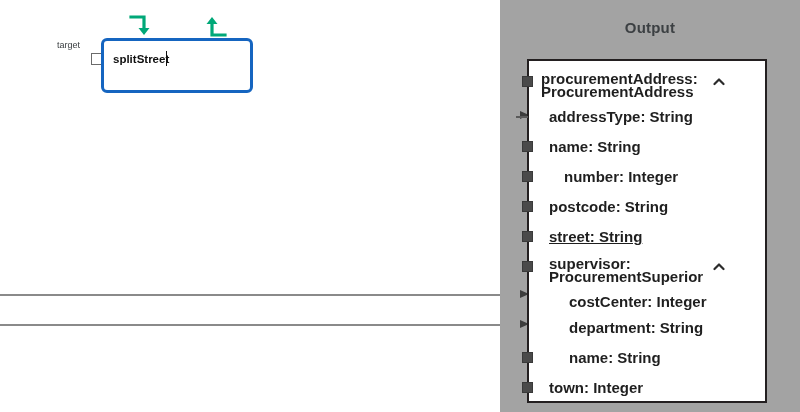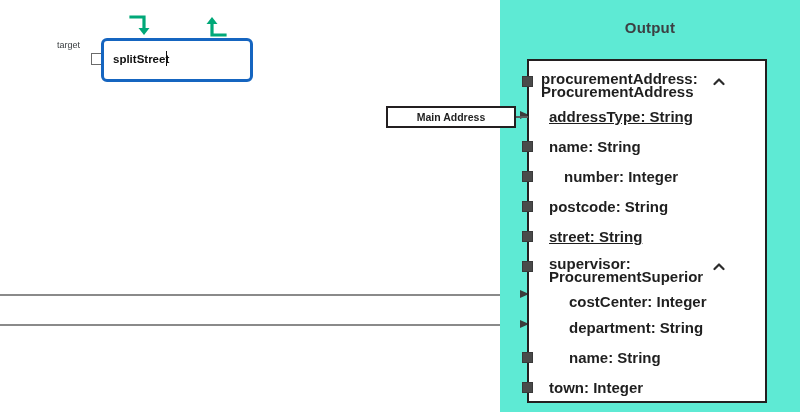--- a/index.html
+++ b/index.html
@@ -20,21 +20,21 @@
     background: #ffffff;
   }
 
   
   #output-panel {
     position: absolute;
     left: 500px;
     top: 0;
     width: 300px;
     height: 412px;
-    background: #5eead4;
+    background: #a3a3a3;
   }
   #output-title {
     position: absolute;
     left: 0;
     top: 19px;
     width: 300px;
     text-align: center;
     font-size: 15px;
     font-weight: bold;
     color: #3c4043;
@@ -87,21 +87,21 @@
     border: 1px solid #3a3a3a;
     box-sizing: border-box;
   }
 
   
   #edit-node {
     position: absolute;
     left: 101px;
     top: 38px;
     width: 152px;
-    height: 44px;
+    height: 55px;
     background: #ffffff;
     border: 3px solid #1565c0;
     border-radius: 6px;
     box-sizing: border-box;
   }
   #edit-text {
     position: absolute;
     left: 9px;
     top: 12px;
     font-size: 11.5px;
@@ -206,21 +206,21 @@
       <div class="field-row" style="top:8px;">
         <div class="port" style="top:7px;"></div>
         <div class="field-label lvl0" style="top:3px;">procurementAddress:
 ProcurementAddress</div>
         <svg class="caret" style="top:7px;" viewBox="0 0 12 12">
           <path d="M1.5 8 L6 3.5 L10.5 8" stroke="#2b2b2b" stroke-width="2.2" fill="none" stroke-linecap="round" stroke-linejoin="round"></path>
         </svg>
       </div>
 
       <div class="field-row" style="top:49px;">
-        <div class="field-label lvl1" style="top:0px;text-decoration:underline;">addressType: String</div>
+        <div class="field-label lvl1" style="top:0px;">addressType: String</div>
       </div>
 
       <div class="field-row" style="top:79px;">
         <div class="port" style="top:1px;"></div>
         <div class="field-label lvl1" style="top:0px;">name: String</div>
       </div>
 
       <div class="field-row" style="top:109px;">
         <div class="port" style="top:1px;"></div>
         <div class="field-label lvl1" style="top:0px;padding-left:15px;">number: Integer</div>
@@ -259,21 +259,20 @@
       </div>
 
       <div class="field-row" style="top:320px;">
         <div class="port" style="top:1px;"></div>
         <div class="field-label lvl1" style="top:0px;">town: Integer</div>
       </div>
 
     </div>
   </div>
 
-  <div id="main-address-chip">Main Address</div>
   <div class="chip-edge" style="left:516px; top:116px; width:12px;"></div>
 
   <div id="target-label">target</div>
   <div id="target-port"></div>
 
   <div id="edit-node">
     <div id="edit-text">splitStreet</div>
     <div id="edit-caret"></div>
   </div>
 

